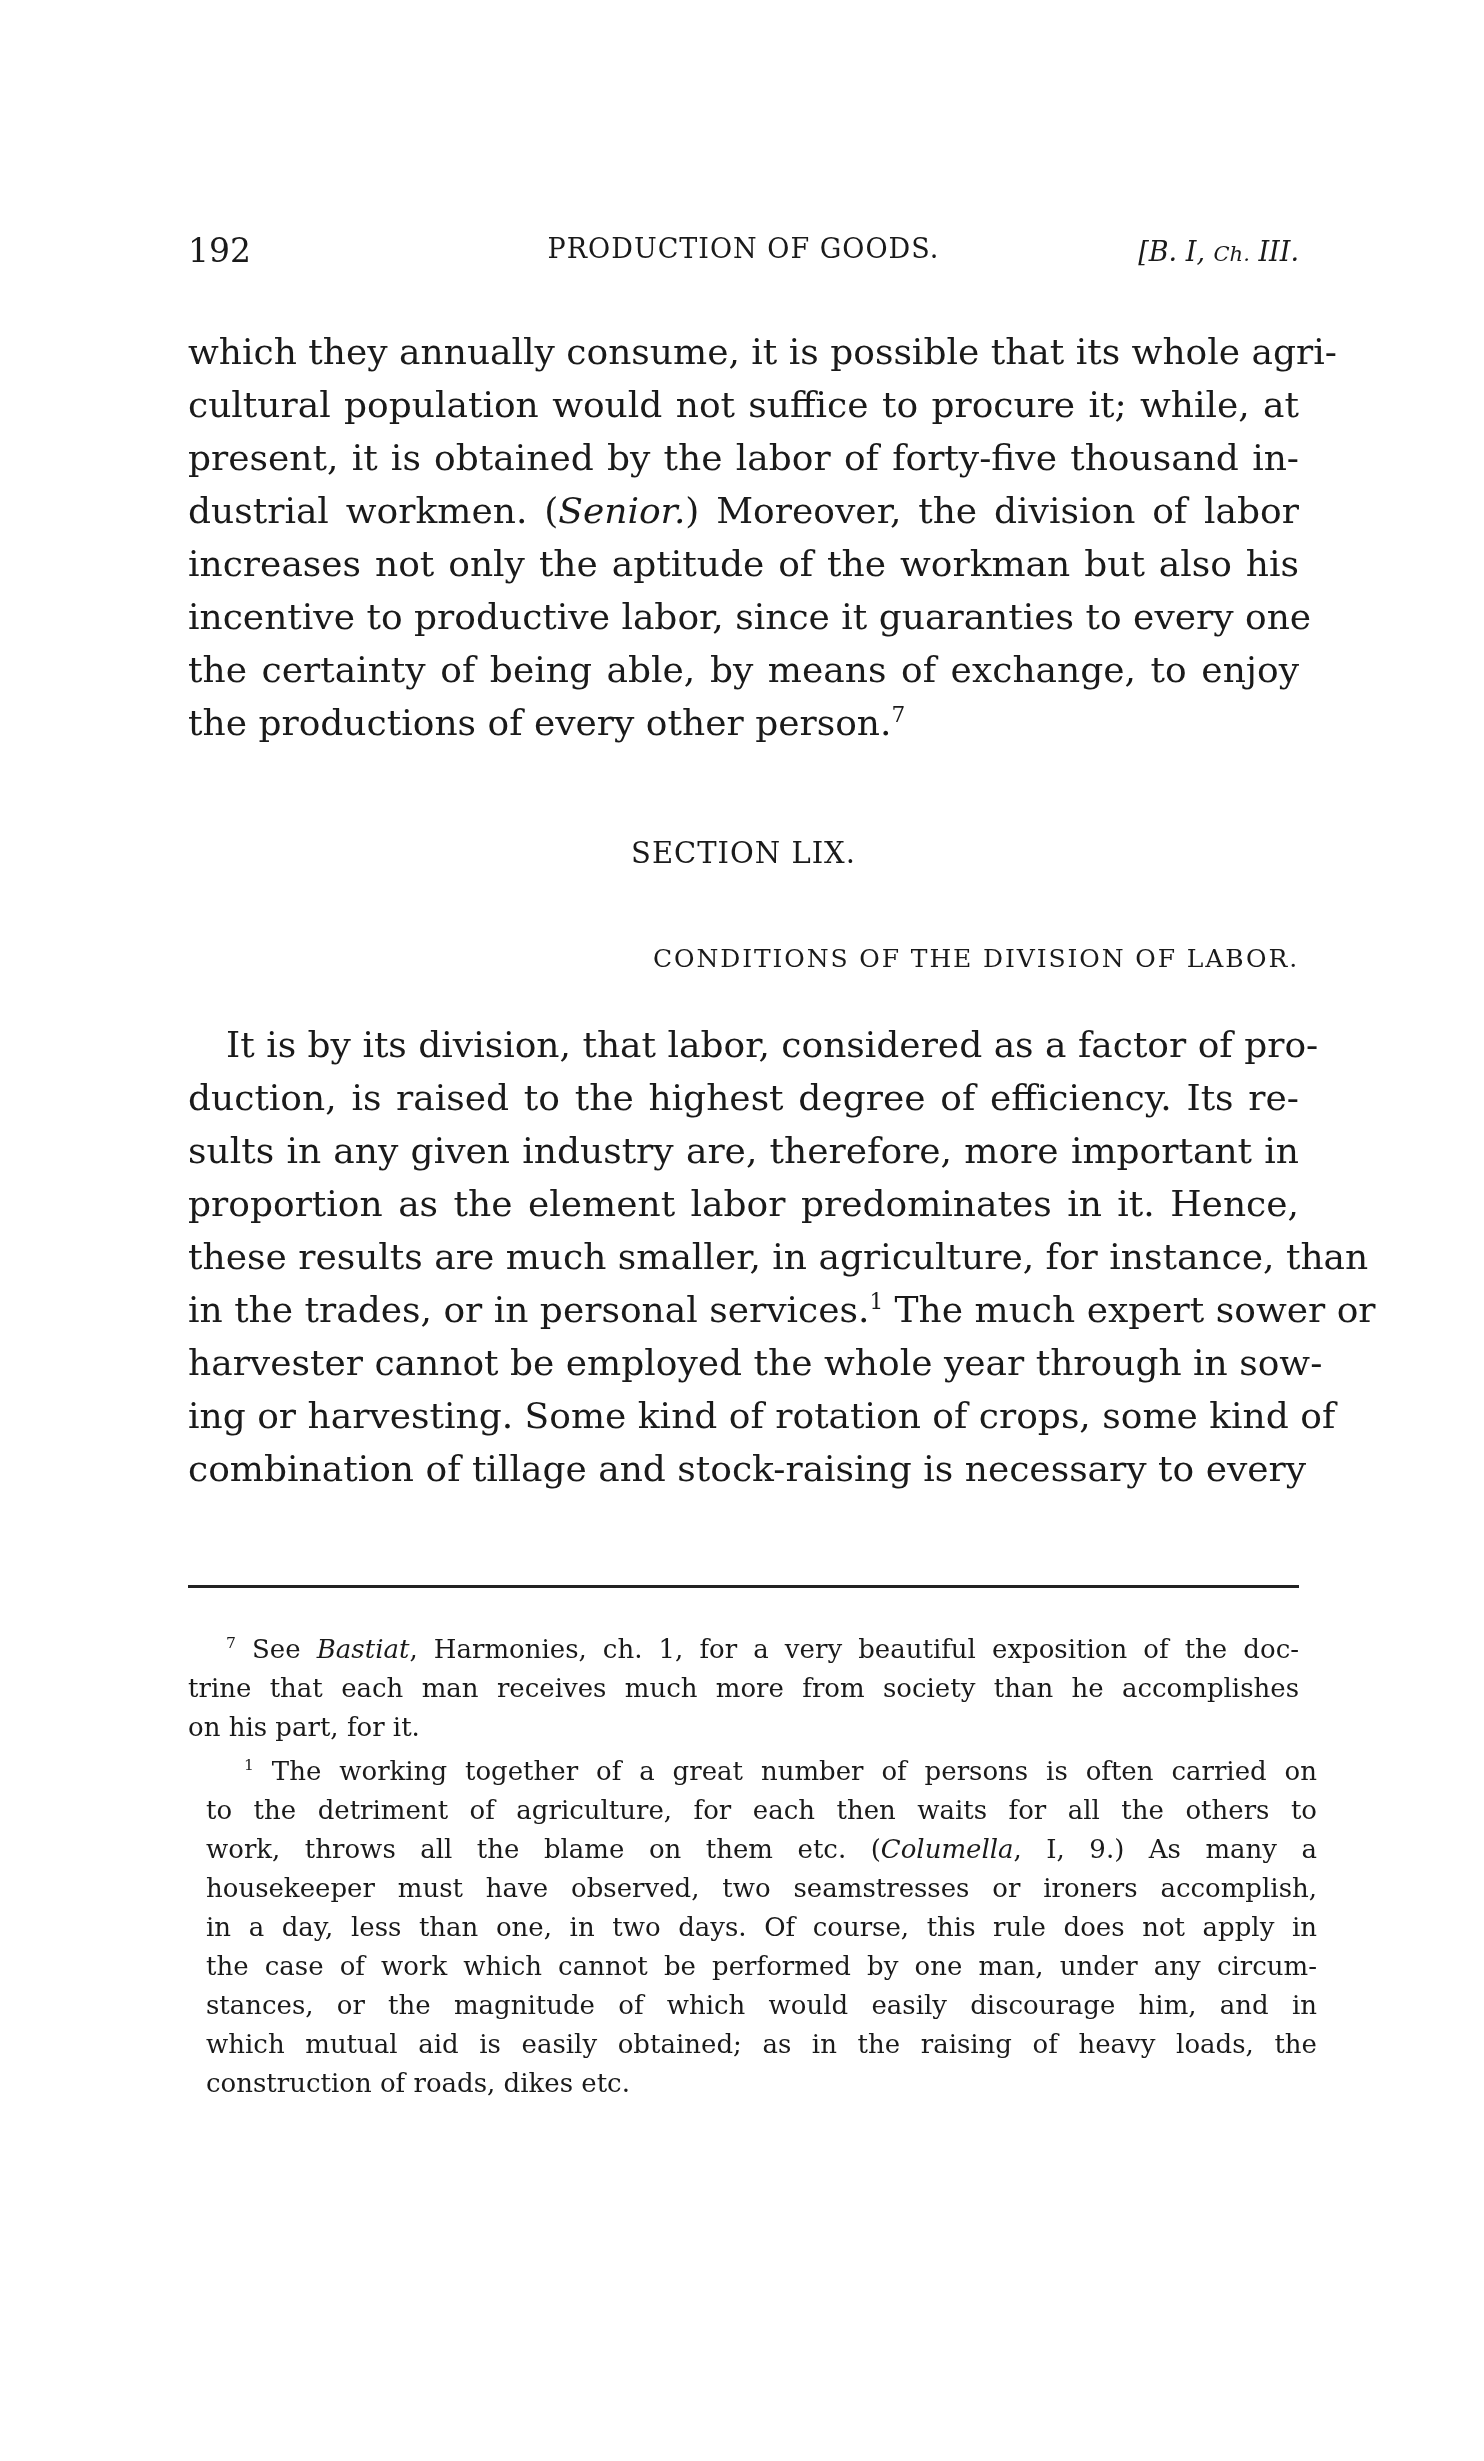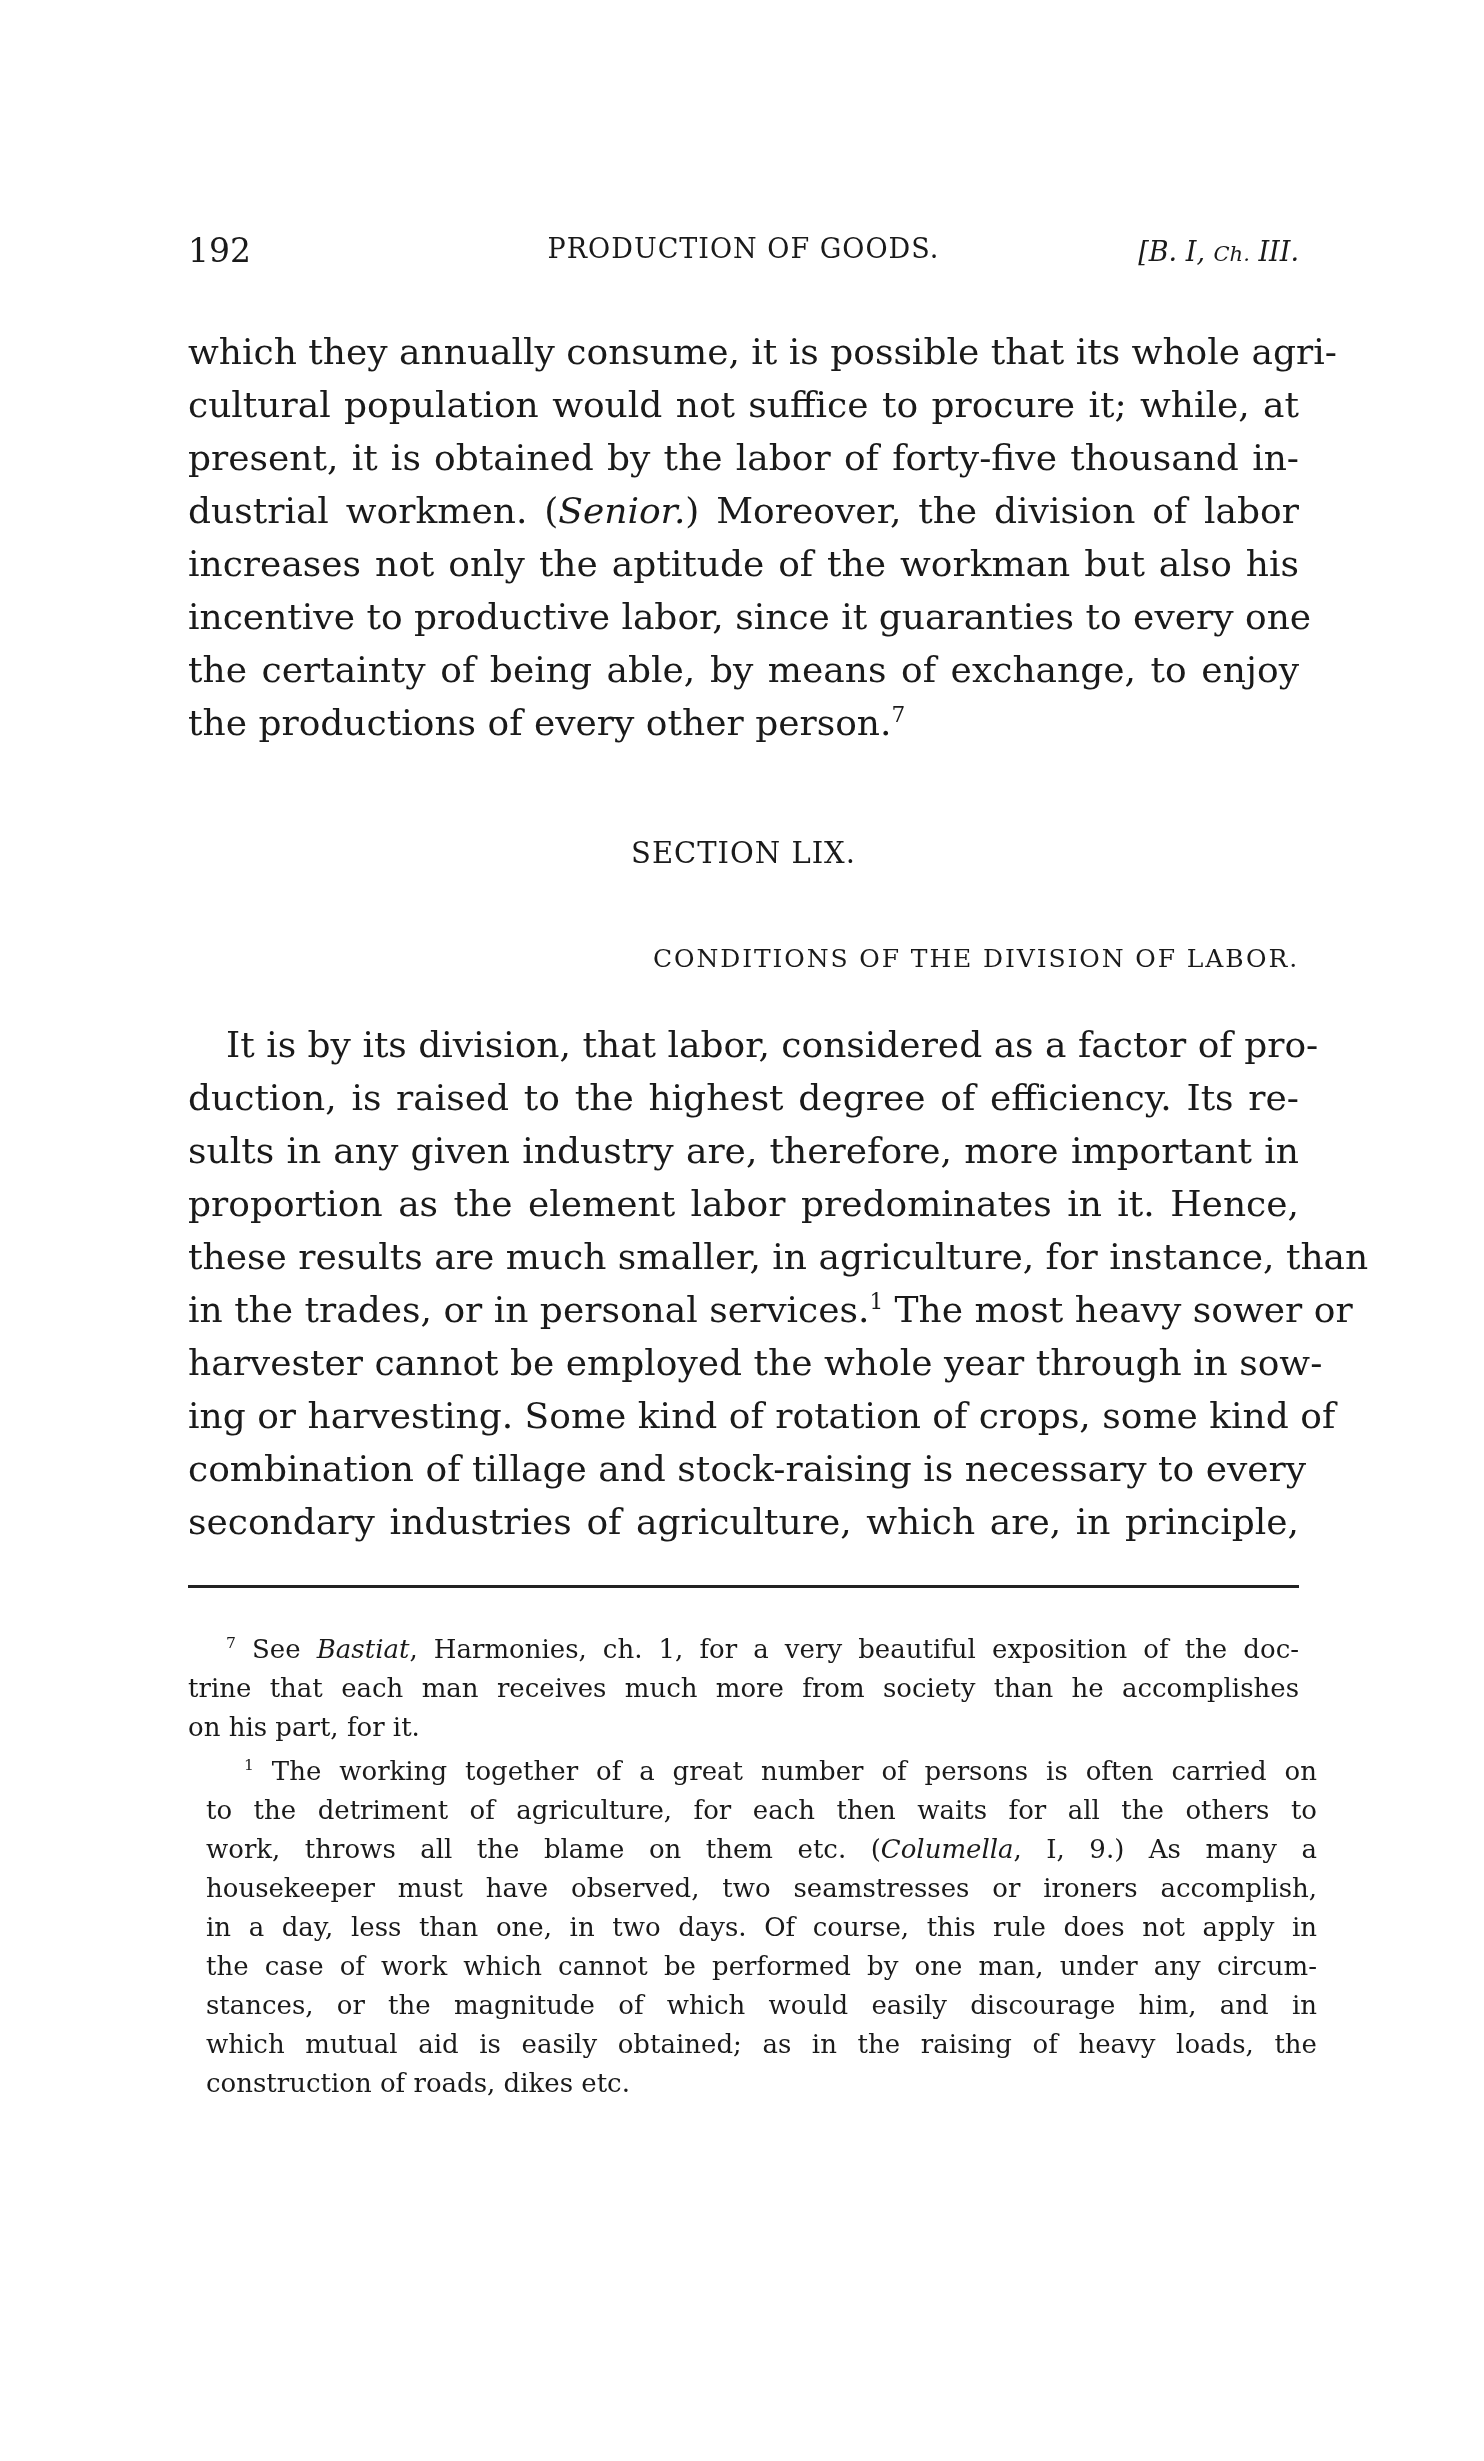--- a/index.html
+++ b/index.html
@@ -60,25 +60,24 @@
 
   <div class="section-title">SECTION LIX.</div>
   <div class="section-sub">CONDITIONS OF THE DIVISION OF LABOR.</div>
 
   <div class="body-text p2">
     <span class="line indent-first">It is by its division, that labor, considered as a factor of pro-</span>
     <span class="line">duction, is raised to the highest degree of efficiency. Its re-</span>
     <span class="line">sults in any given industry are, therefore, more important in</span>
     <span class="line">proportion as the element labor predominates in it. Hence,</span>
     <span class="line">these results are much smaller, in agriculture, for instance, than</span>
-    <span class="line"><span>in the trades, or in personal services.</span><sup>1</sup><span> The most heavy sower or</span></span>
+    <span class="line"><span>in the trades, or in personal services.</span><sup>1</sup><span> The much expert sower or</span></span>
     <span class="line">harvester cannot be employed the whole year through in sow-</span>
     <span class="line">ing or harvesting. Some kind of rotation of crops, some kind of</span>
     <span class="line">combination of tillage and stock-raising is necessary to every</span>
-    <span class="line">secondary industries of agriculture, which are, in principle,</span>
   </div>
 
   <div class="rule"></div>
 
   <div class="notes n7">
     <span class="line indent-first"><sup>7</sup><span> See </span><i>Bastiat</i><span>, Harmonies, ch. 1, for a very beautiful exposition of the doc-</span></span>
     <span class="line">trine that each man receives much more from society than he accomplishes</span>
     <span class="line last">on his part, for it.</span>
   </div>
 

